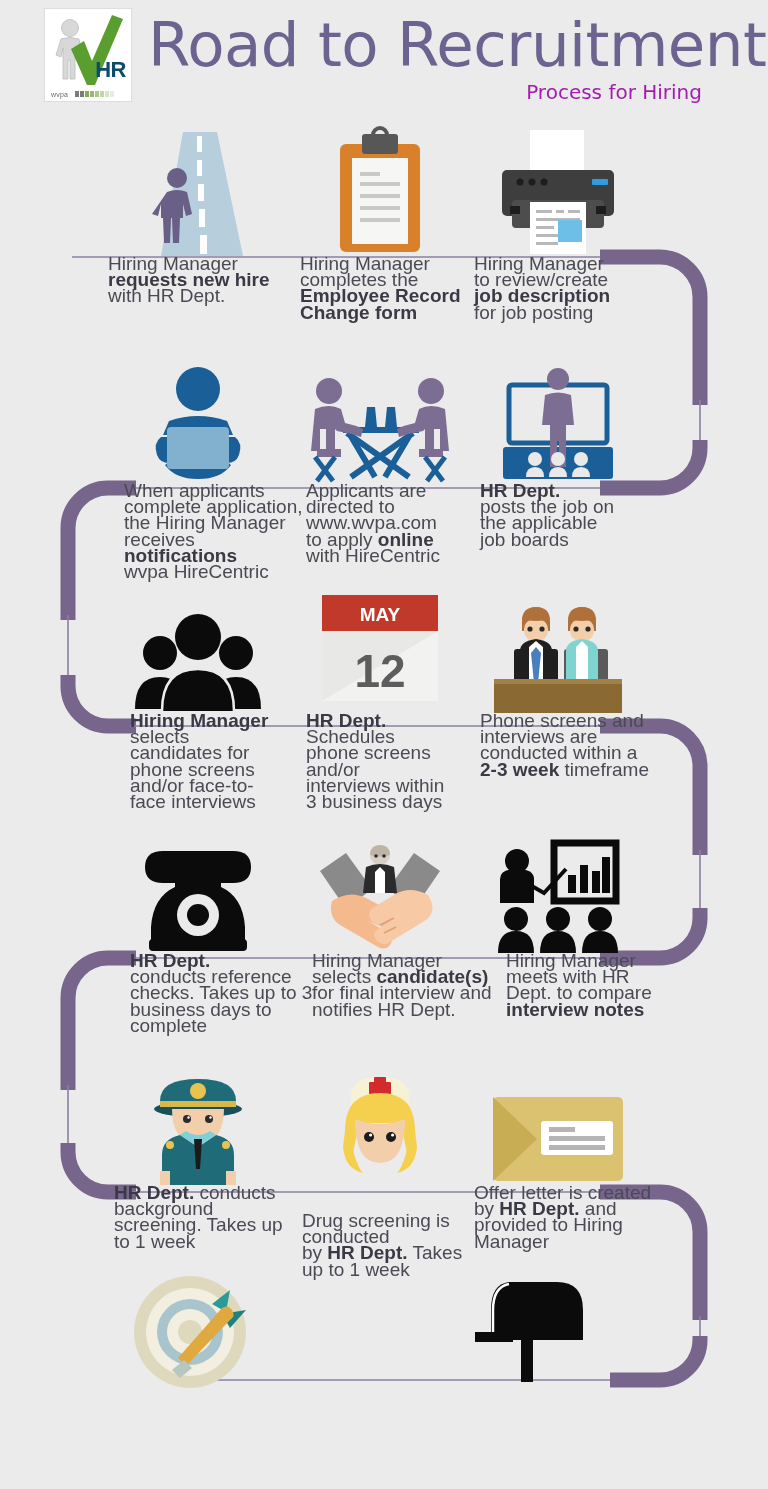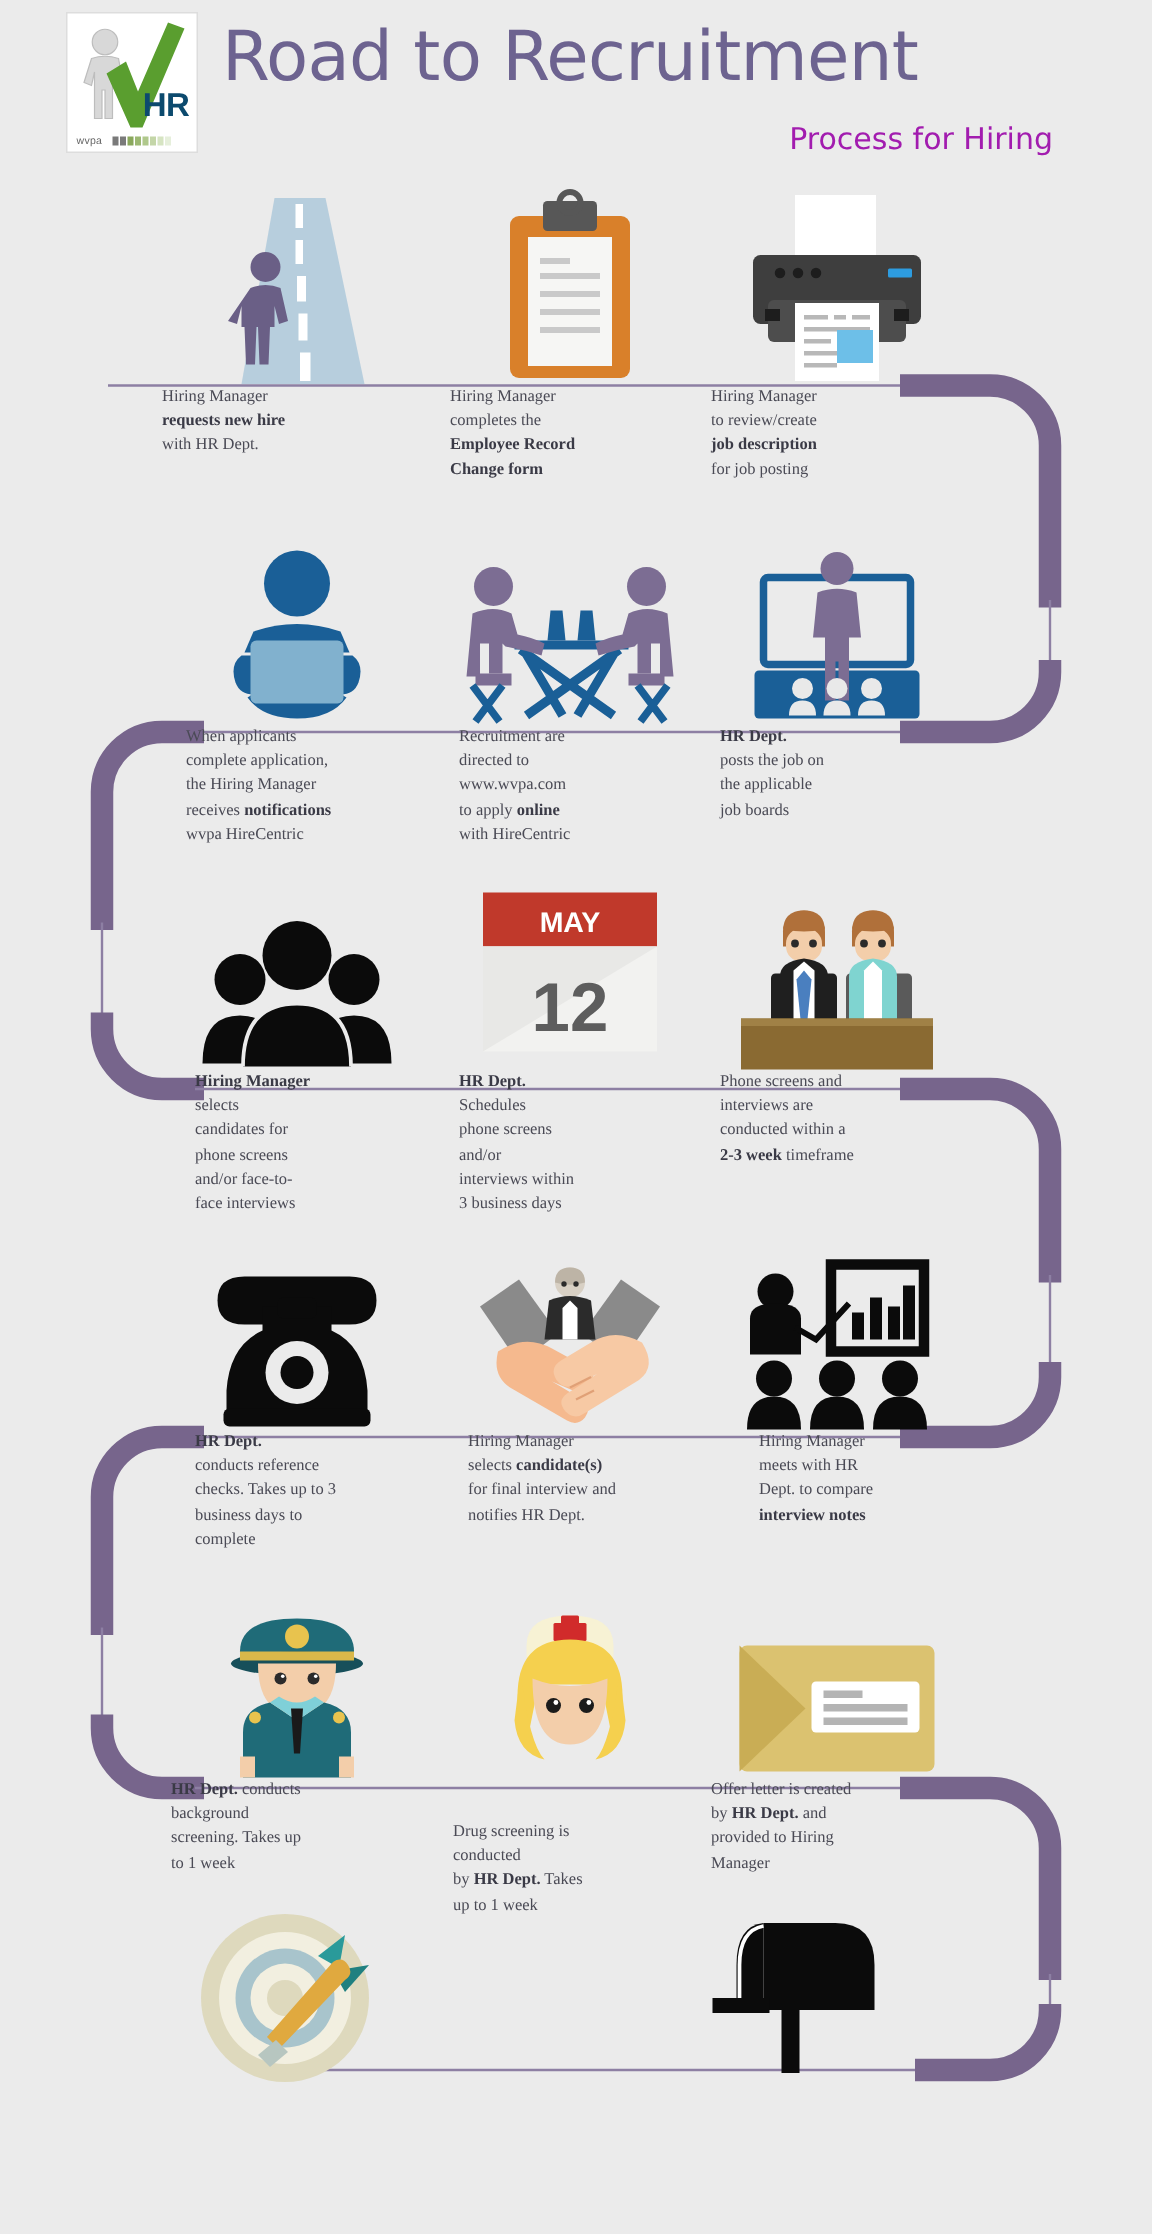--- a/index.html
+++ b/index.html
@@ -32,21 +32,21 @@
   }
   .logo-wvpa {
     position: absolute; left: 6px; bottom: 3px;
     font-size: 7px; color: #666; letter-spacing: 0.2px;
   }
   .logo-bars { position: absolute; left: 30px; bottom: 4px; display: flex; gap: 1px; }
   .logo-bars i { display: block; width: 4px; height: 6px; }
 
   .title-main {
     position: absolute; left: 148px; top: 14px;
-    font-size: 46px; color: #6d6390; font-weight: 400;
+    font-size: 61px; color: #6d6390; font-weight: 400;
     letter-spacing: -0.5px; line-height: 1;
     font-family: "DejaVu Sans", sans-serif;
   }
   .title-sub {
     position: absolute; right: 66px; top: 80px;
     font-size: 20px; color: #5a7f94; font-weight: 400;
     font-family: "DejaVu Sans", sans-serif;
   }
 
   
@@ -55,22 +55,22 @@
   
   .row { position: absolute; left: 0; width: 768px; }
   .icons { position: relative; height: 130px; }
   .icon-cell {
     position: absolute; height: 130px; display: flex;
     align-items: flex-end; justify-content: center;
   }
   .texts { position: relative; }
   .text-cell {
     position: absolute; top: 0;
-    font-size: 11px; line-height: 16.2px; color: #4a4a55;
-    font-family: Liberation Serif, serif;
+    font-size: 19px; line-height: 16.2px; color: #4a4a55;
+    font-family: Liberation Sans, sans-serif;
   }
   .text-cell b { font-weight: 700; color: #3a3a46; }
 
   
   .c1 { left: 108px; width: 180px; }
   .c2 { left: 300px; width: 180px; }
   .c3 { left: 474px; width: 180px; }
   .ic1 { left: 110px; width: 175px; }
   .ic2 { left: 292px; width: 175px; }
   .ic3 { left: 470px; width: 175px; }
@@ -285,21 +285,21 @@
 
     <div class="texts" style="height:100px;">
       <div class="text-cell c1" style="left:124px;">
           <div><span>When applicants</span></div>
           <div><span>complete application,</span></div>
           <div><span>the Hiring Manager</span></div>
           <div><span>receives </span><b>notifications</b></div>
           <div><span>wvpa HireCentric</span></div>
         </div>
       <div class="text-cell c2" style="left:306px;">
-          <div><span>Recruitment are</span></div>
+          <div><span>Applicants are</span></div>
           <div><span>directed to</span></div>
           <div><span>www.wvpa.com</span></div>
           <div><span>to apply </span><b>online</b></div>
           <div><span>with HireCentric</span></div>
         </div>
       <div class="text-cell c3" style="left:480px;">
           <div><b>HR Dept.</b></div>
           <div><span>posts the job on</span></div>
           <div><span>the applicable</span></div>
           <div><span>job boards</span></div>

